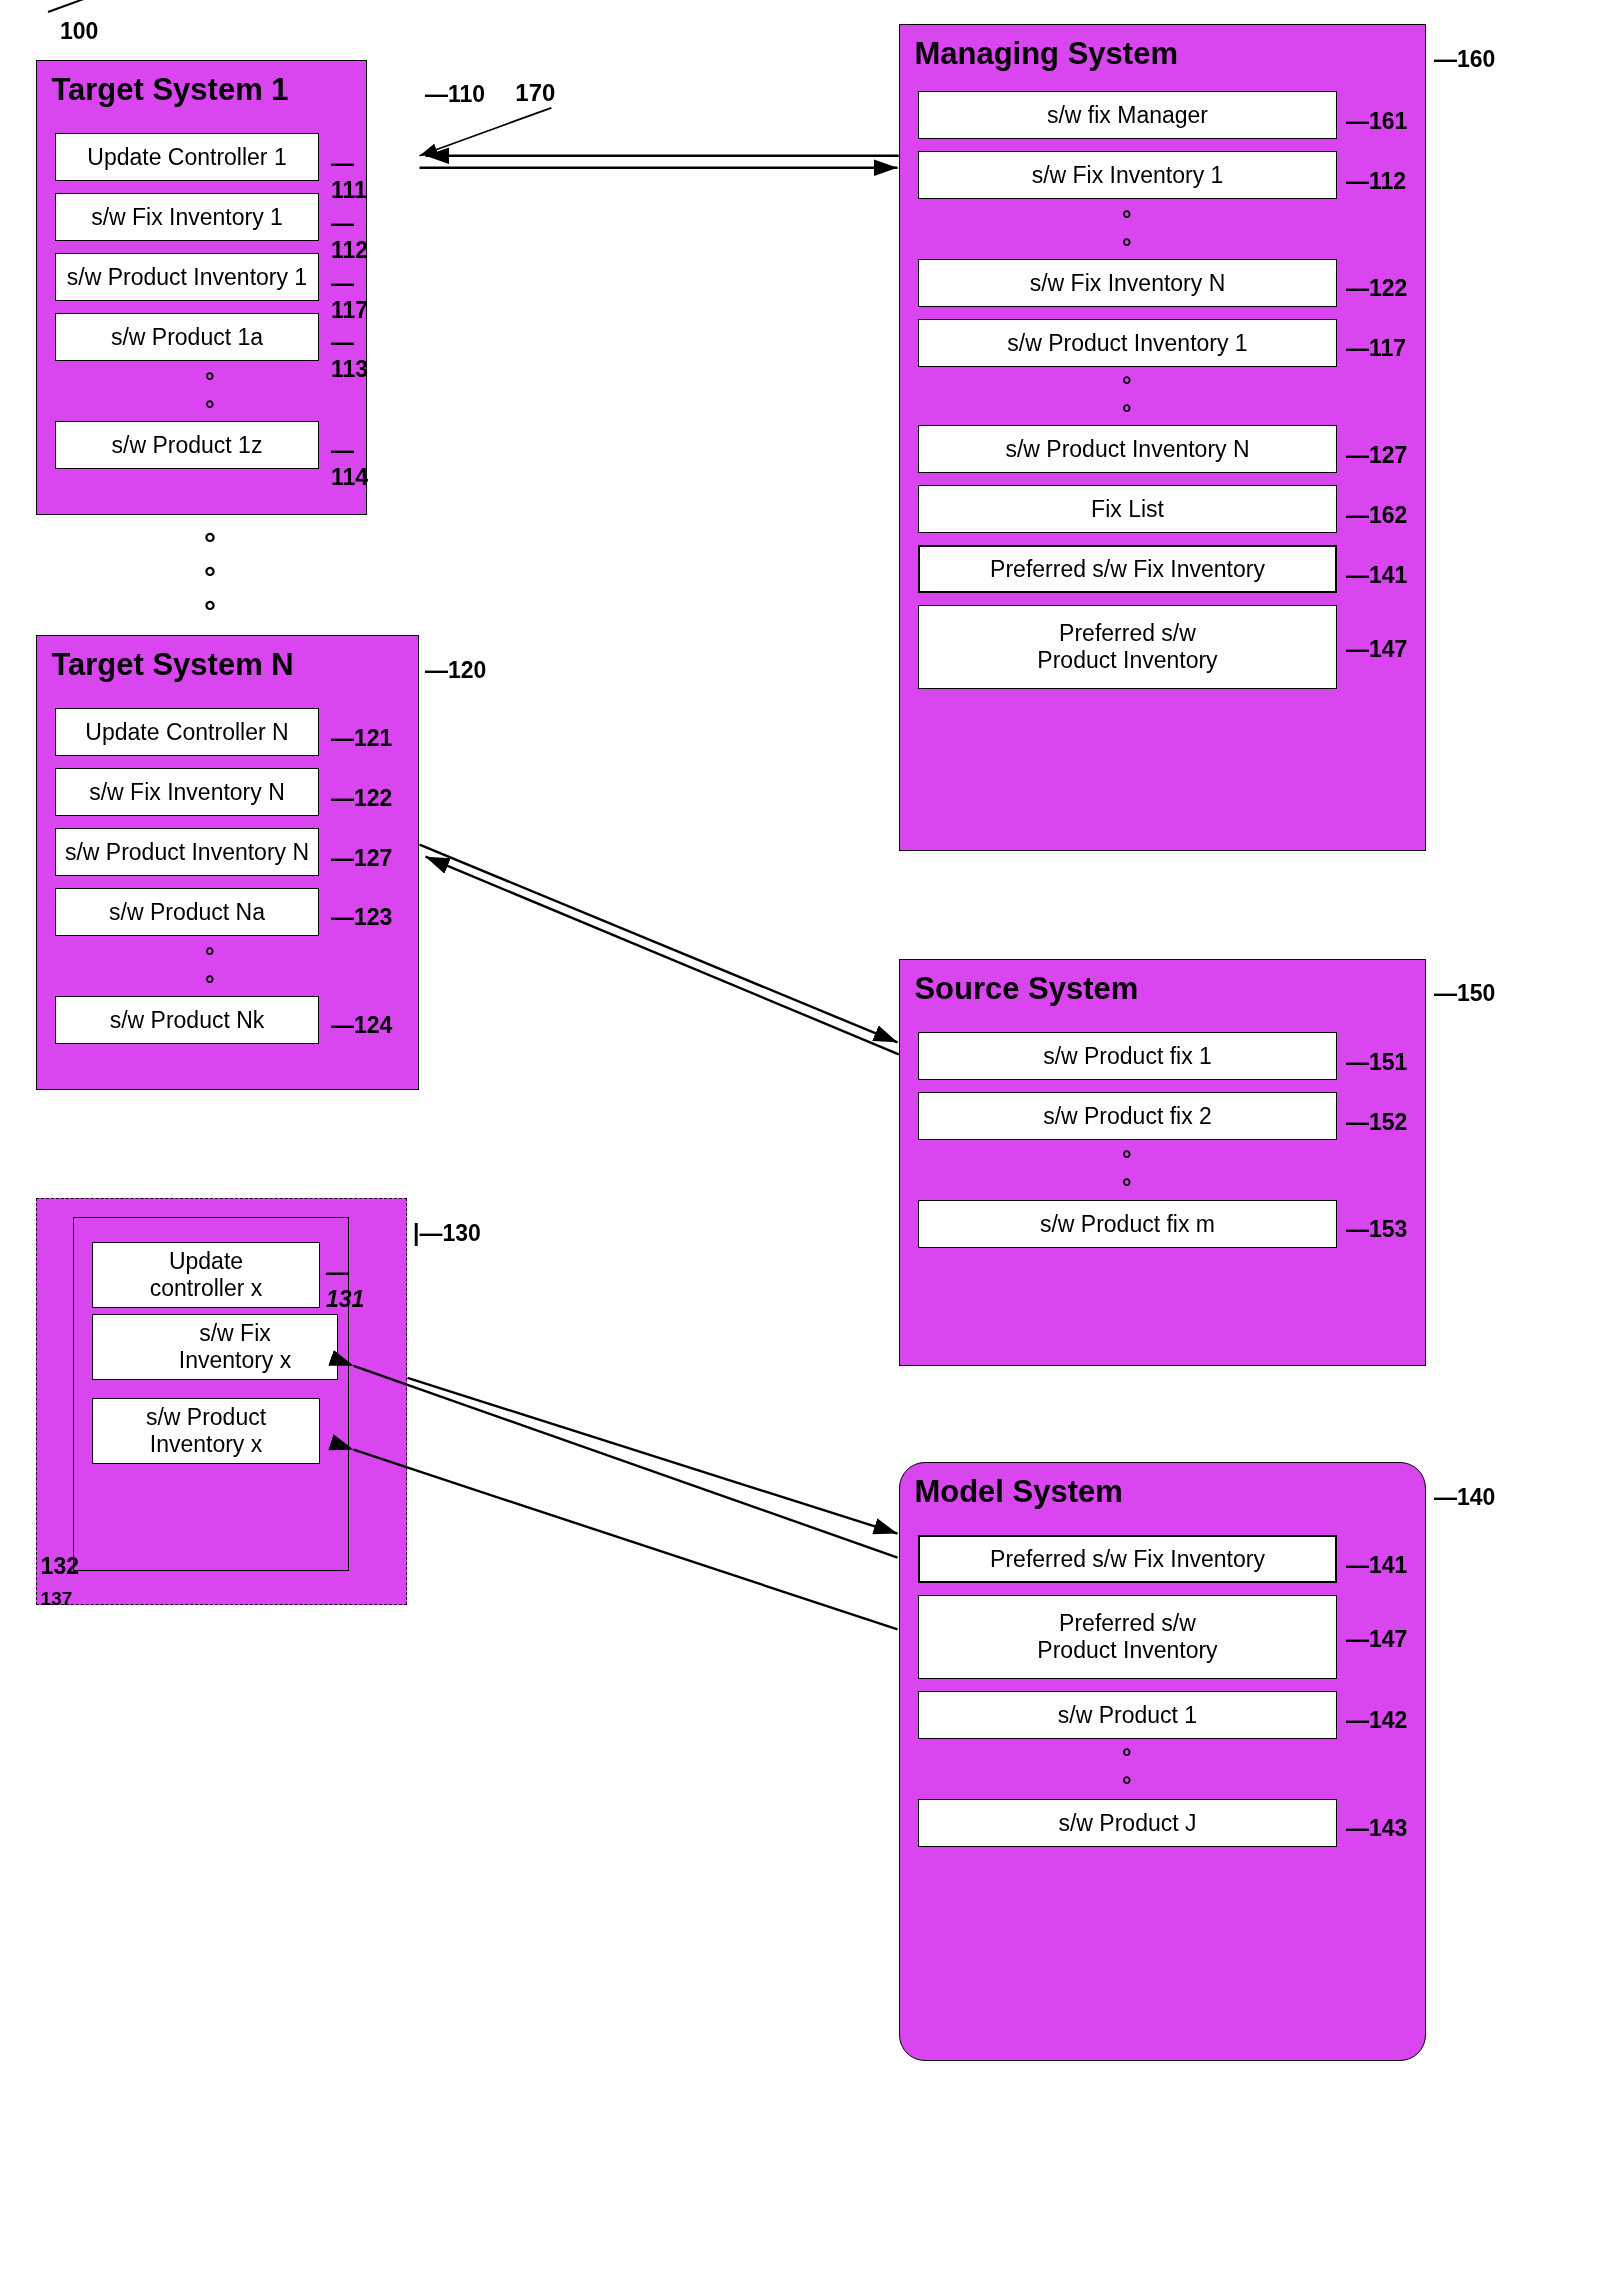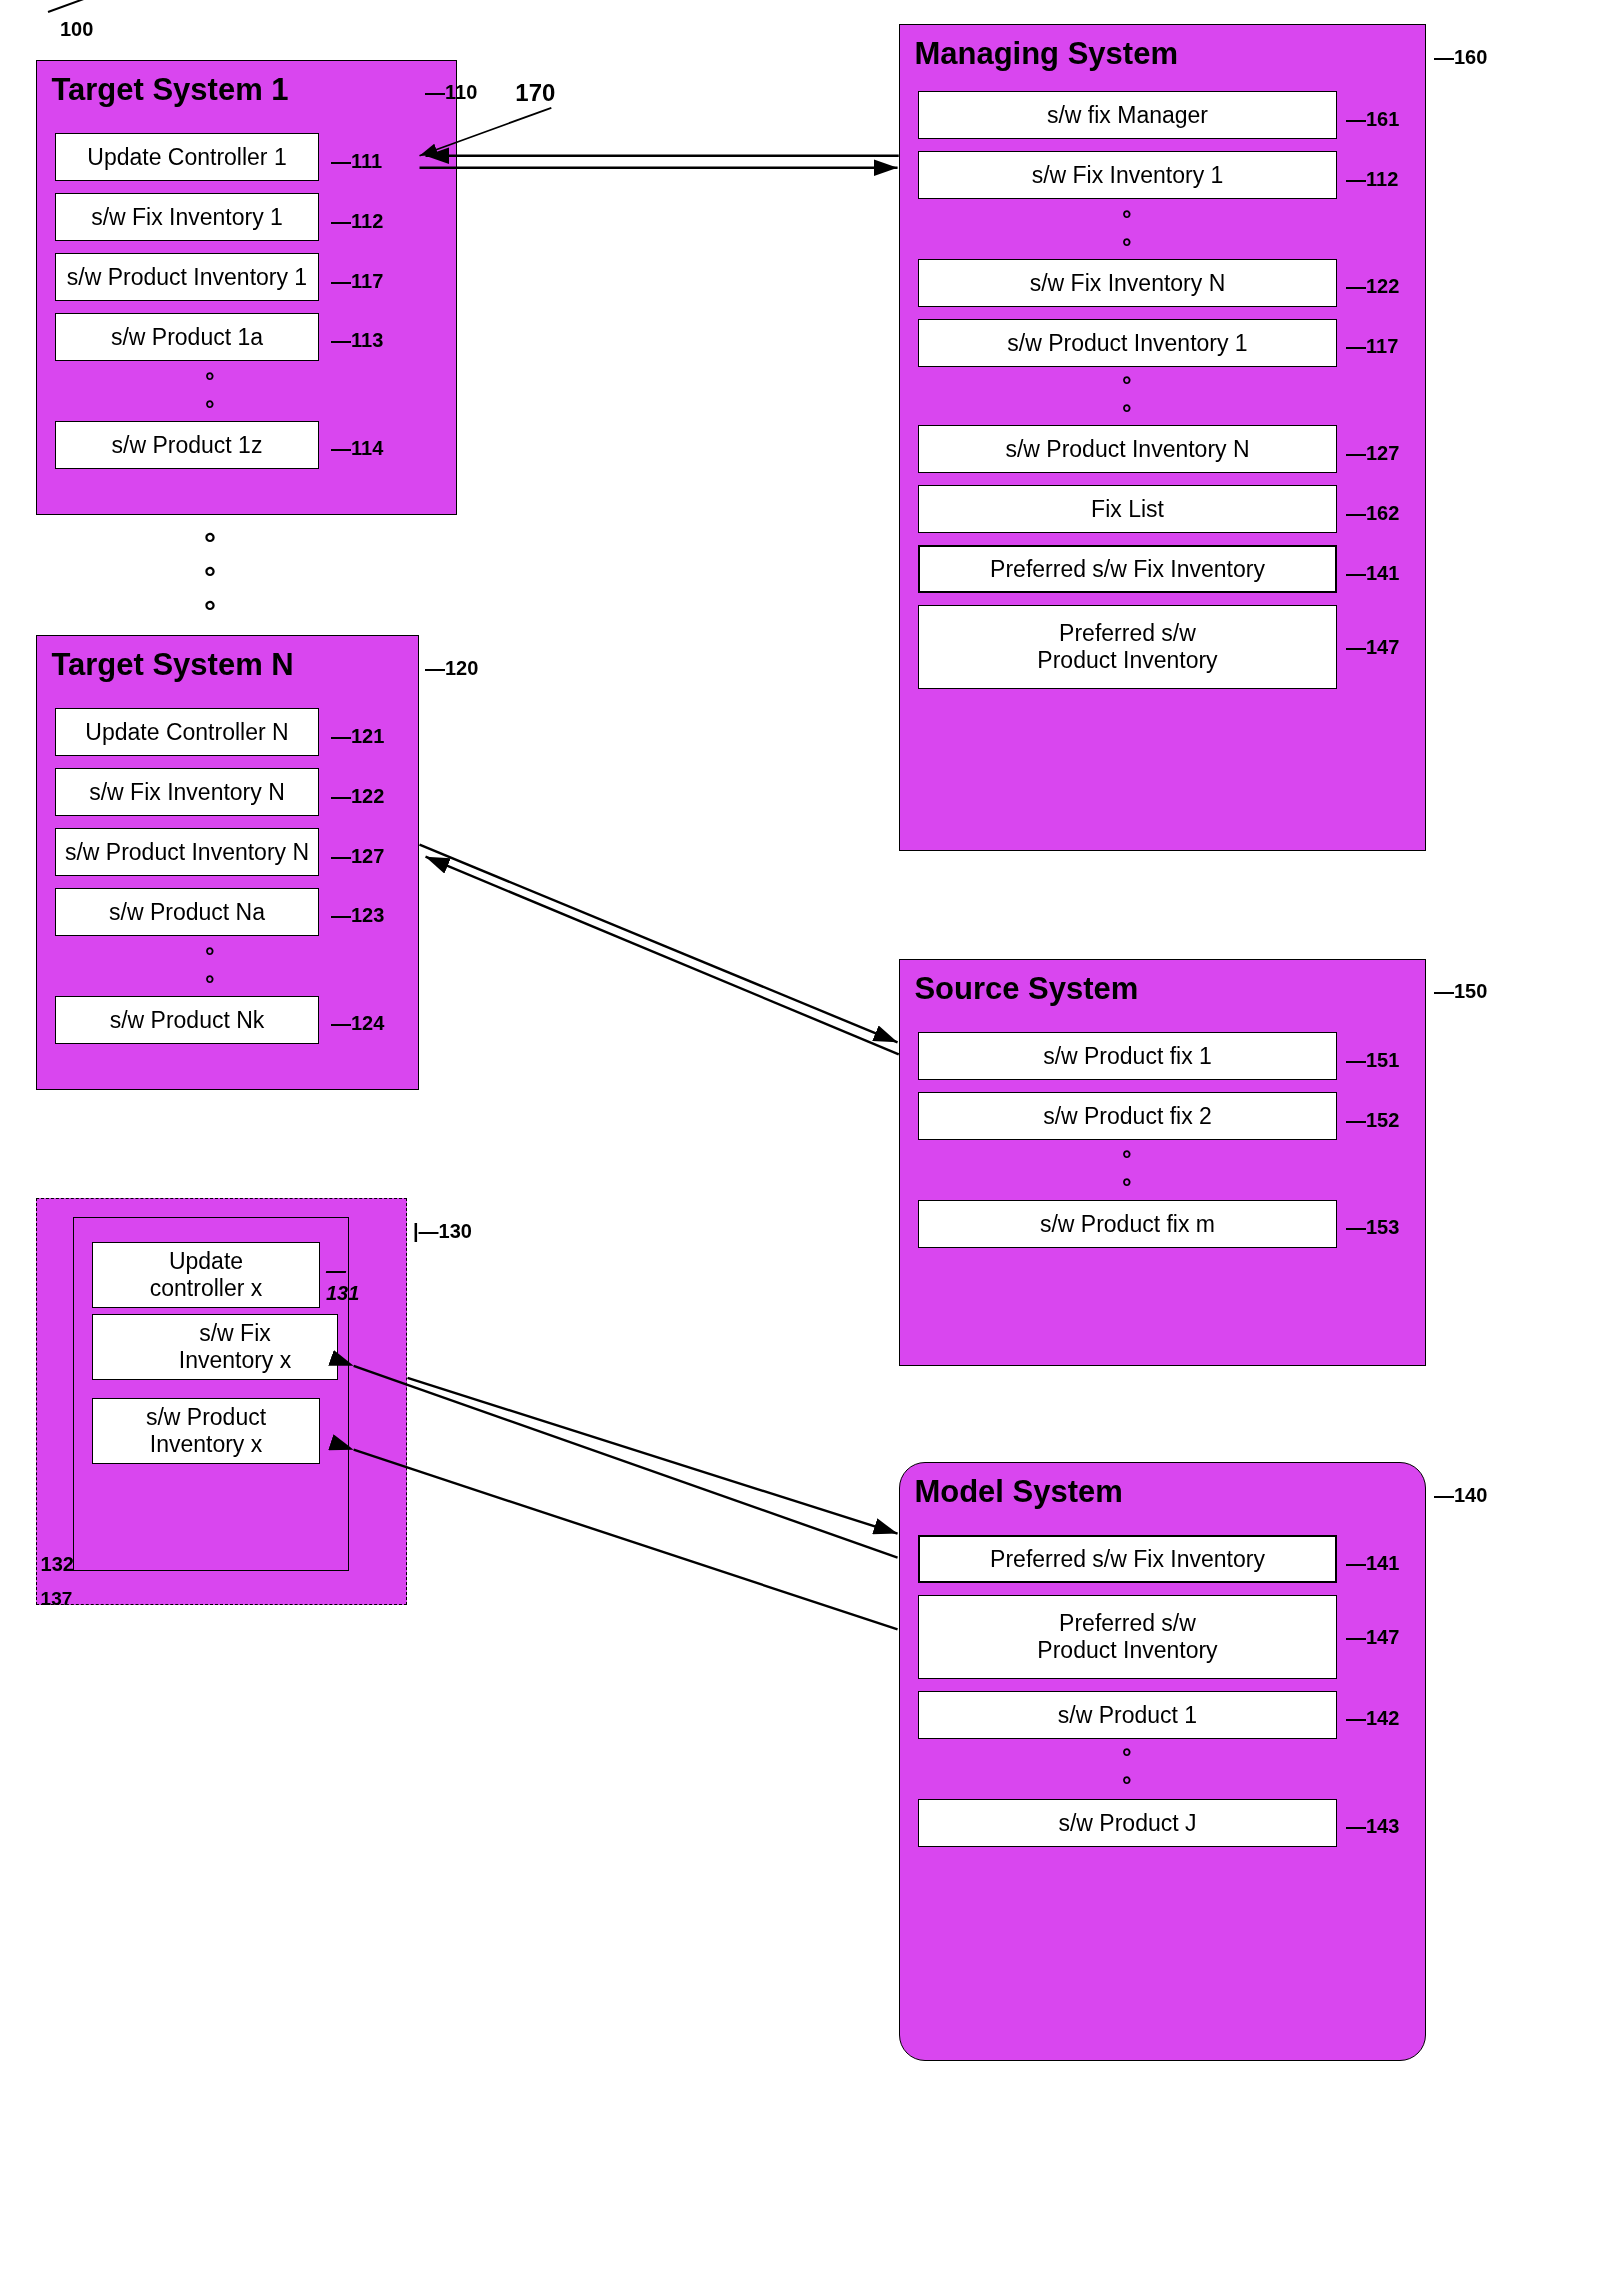--- a/index.html
+++ b/index.html
@@ -48,21 +48,21 @@
       font-weight: normal;
     }
 
     .component-box.bold-border {
       border: 2.4px solid #000;
     }
 
     
     .ref-label {
       position: absolute;
-      font-size: 20px;
+      font-size: 23px;
       font-weight: bold;
     }
 
     
     .dots {
       position: absolute;
       font-size: 24px;
       font-weight: bold;
       text-align: center;
     }
@@ -77,21 +77,21 @@
     }
   </style>
 </head>
 <body>
 
 <div class="diagram-container">
 
   <div class="ref-label" style="top:18px; left:60px;">100</div>
   <div style="position:absolute; top:10.8px; left:48px; width:54px; height:1.8px; background:#000; transform-origin:left center; transform:rotate(-20deg);"></div>
 
-  <div class="system-box" style="left:36px; top:60px; width:421px; height:455px;">
+  <div class="system-box" style="left:36px; top:60px; width:331px; height:455px;">
     <div class="system-title">Target System 1</div>
 
     <div class="component-box" style="left:18px; top:72px; width:264px; height:48px;">
       <span>Update Controller 1</span>
     </div>
     <div class="ref-label" style="left:294px; top:89px;">—111</div>
 
     <div class="component-box" style="left:18px; top:132px; width:264px; height:48px;">
       <span>s/w Fix Inventory 1</span>
     </div>

